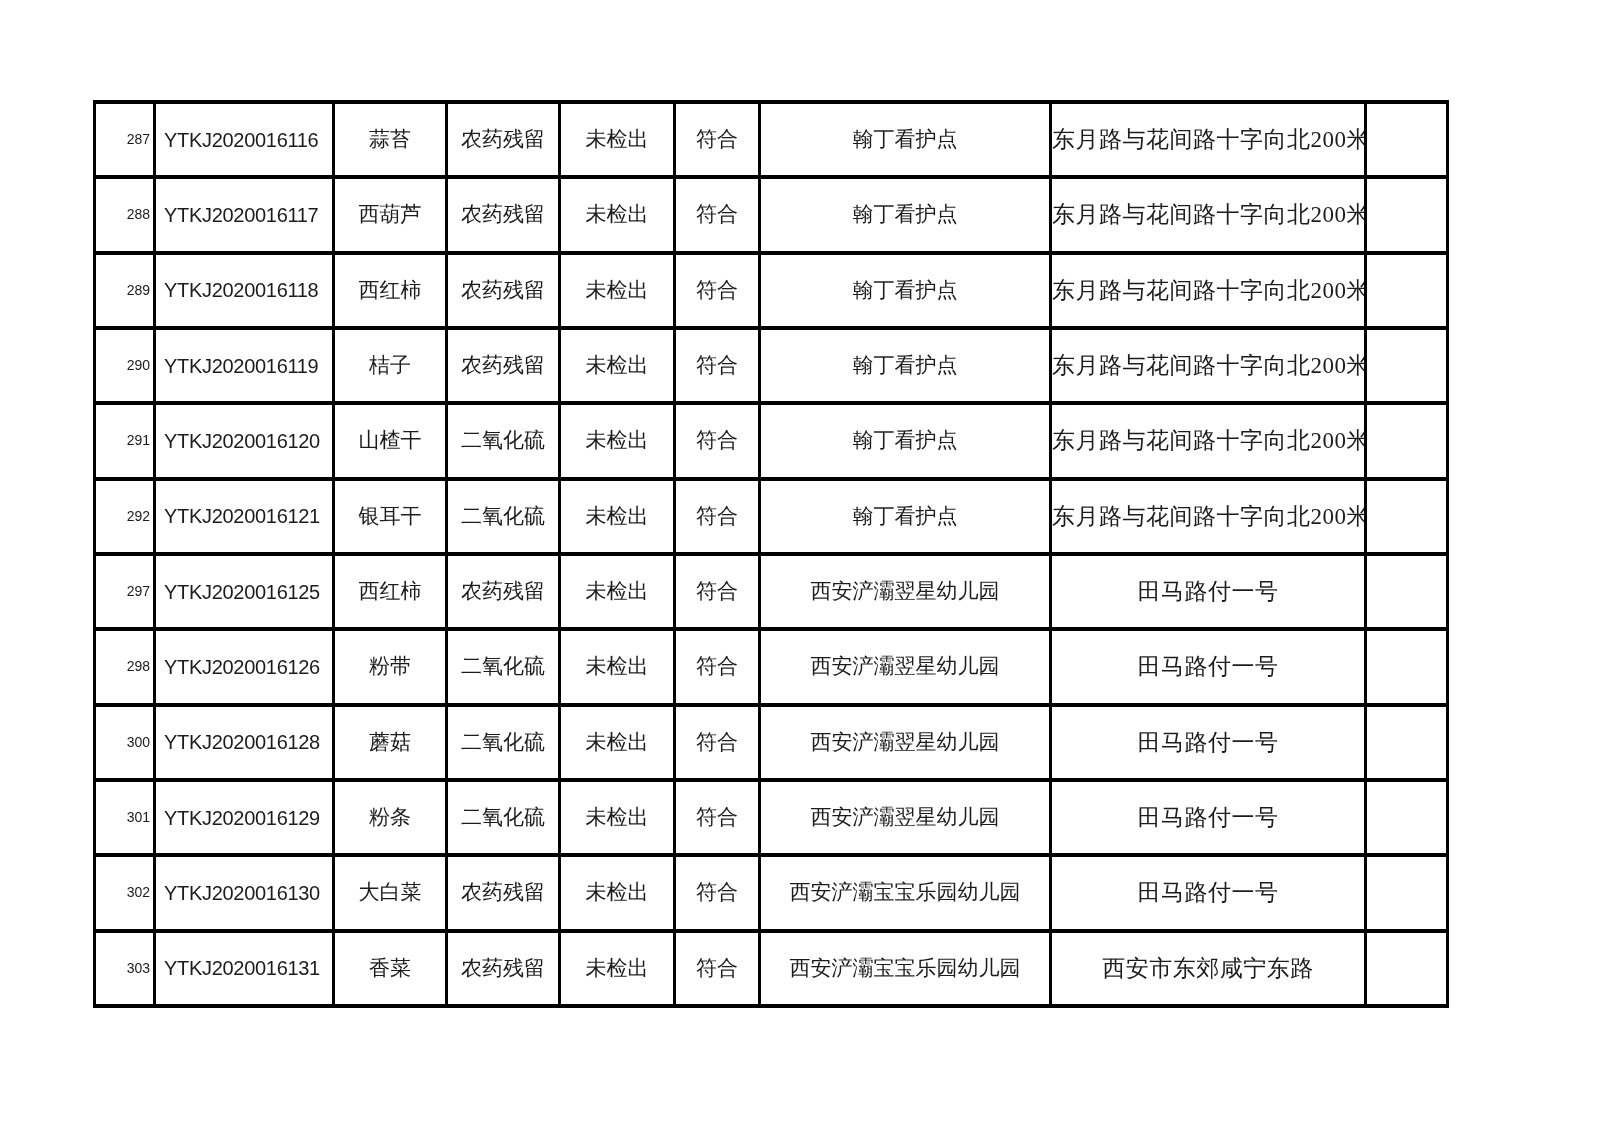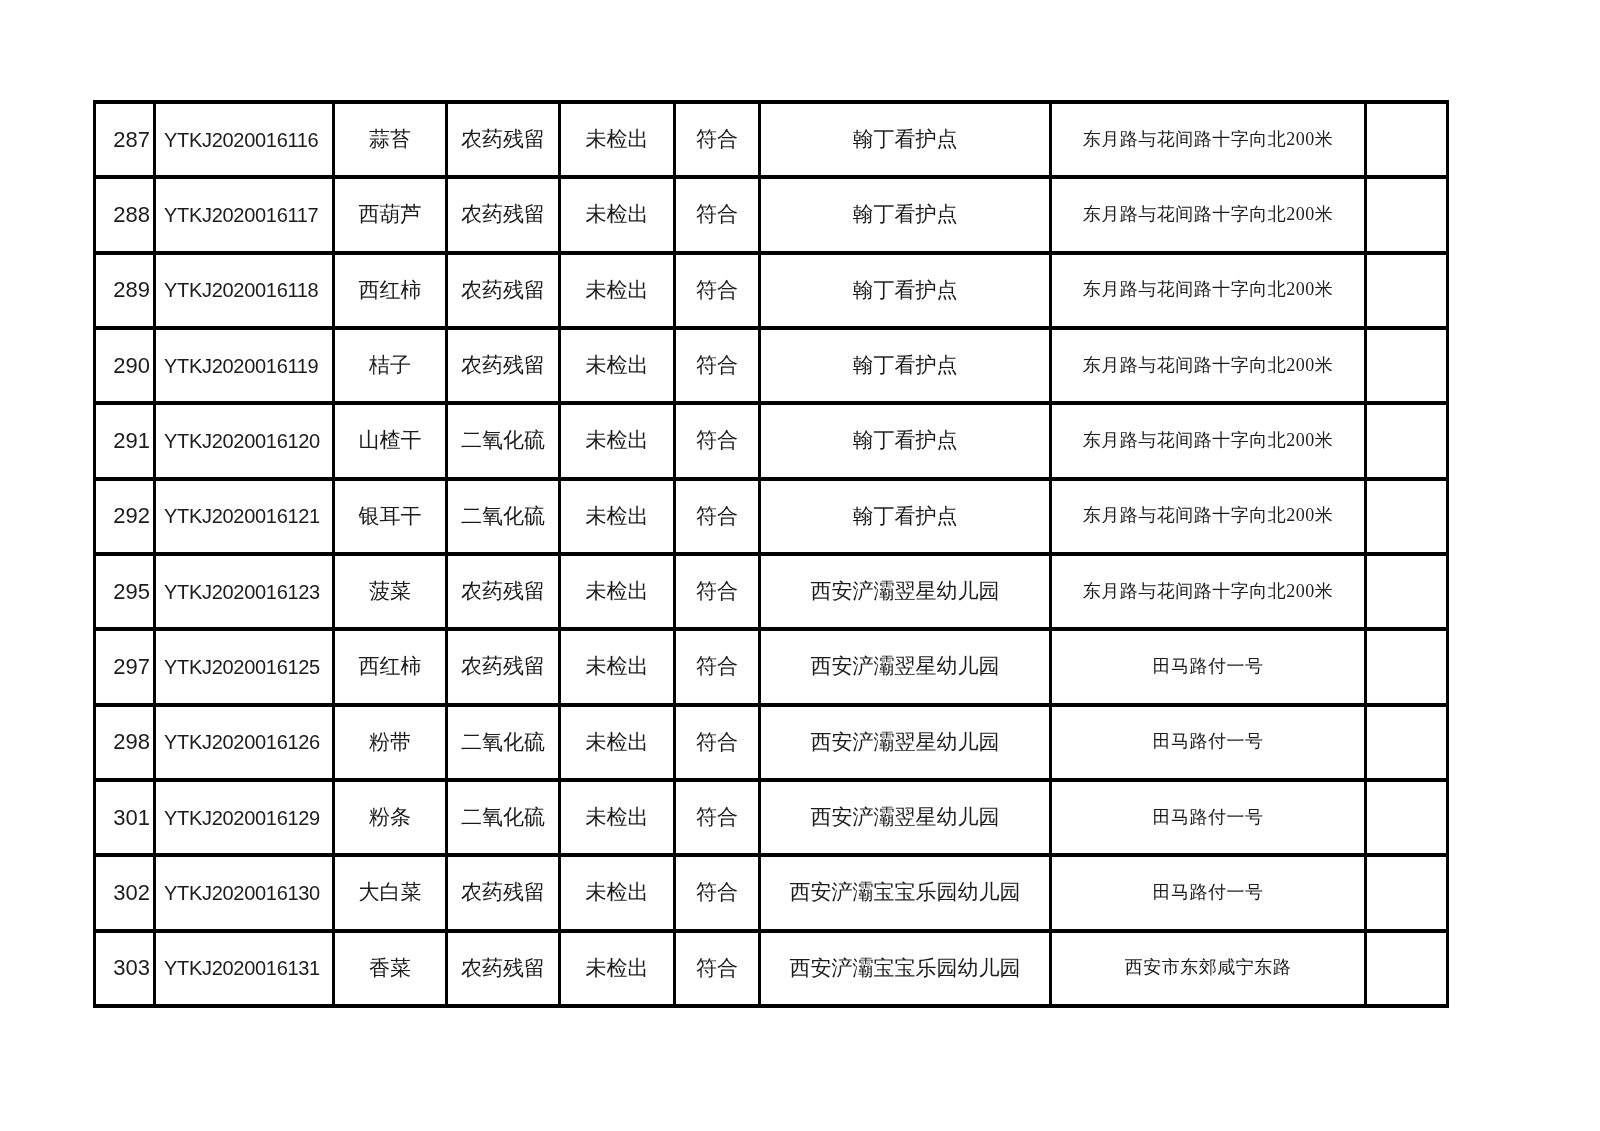--- a/index.html
+++ b/index.html
@@ -42,31 +42,31 @@
     color: #1c1c1c;
     font-size: 21px;
     line-height: 1.1;
     white-space: nowrap;
     overflow: hidden;
   }
   table.results td.c-no {
     text-align: right;
     padding-right: 3px;
     font-family: "Liberation Sans", "DejaVu Sans", sans-serif;
-    font-size: 22px;
+    font-size: 14px;
   }
   table.results td.c-id {
     text-align: left;
     padding-left: 8px;
     font-family: "Liberation Sans", "DejaVu Sans", sans-serif;
     font-size: 20px;
     letter-spacing: -0.3px;
   }
   table.results td.c-addr {
-    font-size: 18px;
+    font-size: 23px;
     letter-spacing: 0.5px;
   }
 </style>
 </head>
 <body>
 
 <div class="sheet">
   <table class="results">
     <colgroup>
       <col style="width:60px">
@@ -140,45 +140,45 @@
           <td class="c-id">YTKJ2020016121</td>
           <td class="c-prod">银耳干</td>
           <td class="c-test">二氧化硫</td>
           <td class="c-result">未检出</td>
           <td class="c-concl">符合</td>
           <td class="c-unit">翰丁看护点</td>
           <td class="c-addr">东月路与花间路十字向北200米</td>
           <td class="c-empty"></td>
         </tr>
         <tr>
-          <td class="c-no">295</td>
-          <td class="c-id">YTKJ2020016123</td>
-          <td class="c-prod">菠菜</td>
-          <td class="c-test">农药残留</td>
-          <td class="c-result">未检出</td>
-          <td class="c-concl">符合</td>
-          <td class="c-unit">西安浐灞翌星幼儿园</td>
-          <td class="c-addr">东月路与花间路十字向北200米</td>
-          <td class="c-empty"></td>
-        </tr>
-        <tr>
           <td class="c-no">297</td>
           <td class="c-id">YTKJ2020016125</td>
           <td class="c-prod">西红柿</td>
           <td class="c-test">农药残留</td>
           <td class="c-result">未检出</td>
           <td class="c-concl">符合</td>
           <td class="c-unit">西安浐灞翌星幼儿园</td>
           <td class="c-addr">田马路付一号</td>
           <td class="c-empty"></td>
         </tr>
         <tr>
           <td class="c-no">298</td>
           <td class="c-id">YTKJ2020016126</td>
           <td class="c-prod">粉带</td>
+          <td class="c-test">二氧化硫</td>
+          <td class="c-result">未检出</td>
+          <td class="c-concl">符合</td>
+          <td class="c-unit">西安浐灞翌星幼儿园</td>
+          <td class="c-addr">田马路付一号</td>
+          <td class="c-empty"></td>
+        </tr>
+        <tr>
+          <td class="c-no">300</td>
+          <td class="c-id">YTKJ2020016128</td>
+          <td class="c-prod">蘑菇</td>
           <td class="c-test">二氧化硫</td>
           <td class="c-result">未检出</td>
           <td class="c-concl">符合</td>
           <td class="c-unit">西安浐灞翌星幼儿园</td>
           <td class="c-addr">田马路付一号</td>
           <td class="c-empty"></td>
         </tr>
         <tr>
           <td class="c-no">301</td>
           <td class="c-id">YTKJ2020016129</td>

